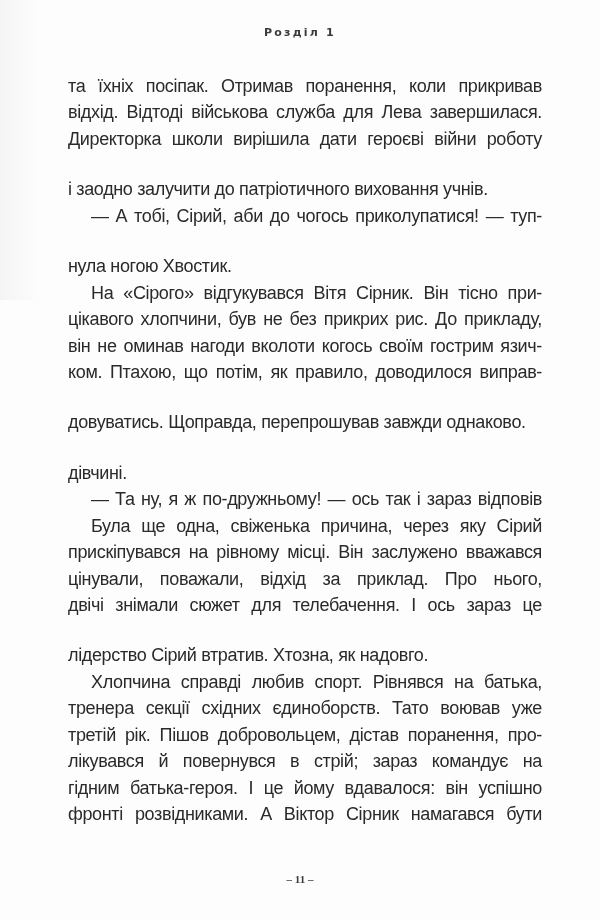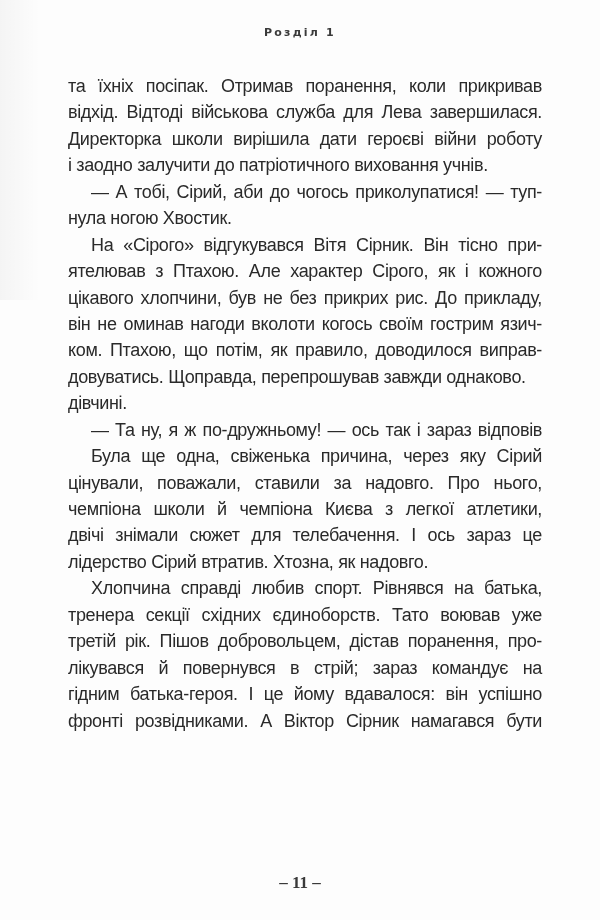--- a/index.html
+++ b/index.html
@@ -44,58 +44,57 @@
     .line {
       height: 26.45px;
       line-height: 26.45px;
       white-space: nowrap;
       text-align: justify;
       text-align-last: justify;
       transform-origin: left center;
       letter-spacing: -0.35px;
     }
     .line.indent { padding-left: 23px; }
-    .line.last { text-align-last: left; }
+    .line.last { text-align-last: left; margin-top: 24px; }
     .page-number {
       position: absolute;
       top: 873px;
       left: 0;
       width: 600px;
       text-align: center;
       font-family: "Liberation Serif", "DejaVu Serif", serif;
-      font-size: 17px;
+      font-size: 11px;
       font-weight: bold;
       color: #3a3a3a;
     }
   </style>
 </head>
 <body>
 
 <div class="scan-shadow"></div>
 
 <div class="running-head">Розділ 1</div>
 
 <div class="body-text" id="body-text">
     <div class="line">та їхніх посіпак. Отримав поранення, коли прикривав</div>
     <div class="line">відхід. Відтоді військова служба для Лева завершилася.</div>
     <div class="line">Директорка школи вирішила дати героєві війни роботу</div>
     <div class="line last">і заодно залучити до патріотичного виховання учнів.</div>
     <div class="line indent">— А тобі, Сірий, аби до чогось приколупатися! — туп-</div>
     <div class="line last">нула ногою Хвостик.</div>
     <div class="line indent">На «Сірого» відгукувався Вітя Сірник. Він тісно при-</div>
-    <div class="line">ятелював з Птахою. Але характер Сірого, як і кожного</div>
     <div class="line">цікавого хлопчини, був не без прикрих рис. До прикладу,</div>
     <div class="line">він не оминав нагоди вколоти когось своїм гострим язич-</div>
     <div class="line">ком. Птахою, що потім, як правило, доводилося виправ-</div>
     <div class="line last">довуватись. Щоправда, перепрошував завжди однаково.</div>
     <div class="line last">дівчині.</div>
     <div class="line indent">— Та ну, я ж по-дружньому! — ось так і зараз відповів</div>
     <div class="line indent">Була ще одна, свіженька причина, через яку Сірий</div>
-    <div class="line">цінували, поважали, ставили за надовго. Про нього,</div>
-    <div class="line">чемпіона школи й чемпіона Києва з легкої атлетики,</div>
+    <div class="line">прискіпувався на рівному місці. Він заслужено вважався</div>
+    <div class="line">цінували, поважали, відхід за приклад. Про нього,</div>
     <div class="line">двічі знімали сюжет для телебачення. І ось зараз це</div>
     <div class="line last">лідерство Сірий втратив. Хтозна, як надовго.</div>
     <div class="line indent">Хлопчина справді любив спорт. Рівнявся на батька,</div>
     <div class="line">тренера секції східних єдиноборств. Тато воював уже</div>
     <div class="line">третій рік. Пішов добровольцем, дістав поранення, про-</div>
     <div class="line">лікувався й повернувся в стрій; зараз командує на</div>
     <div class="line">гідним батька-героя. І це йому вдавалося: він успішно</div>
     <div class="line">фронті розвідниками. А Віктор Сірник намагався бути</div>
   </div>
 

